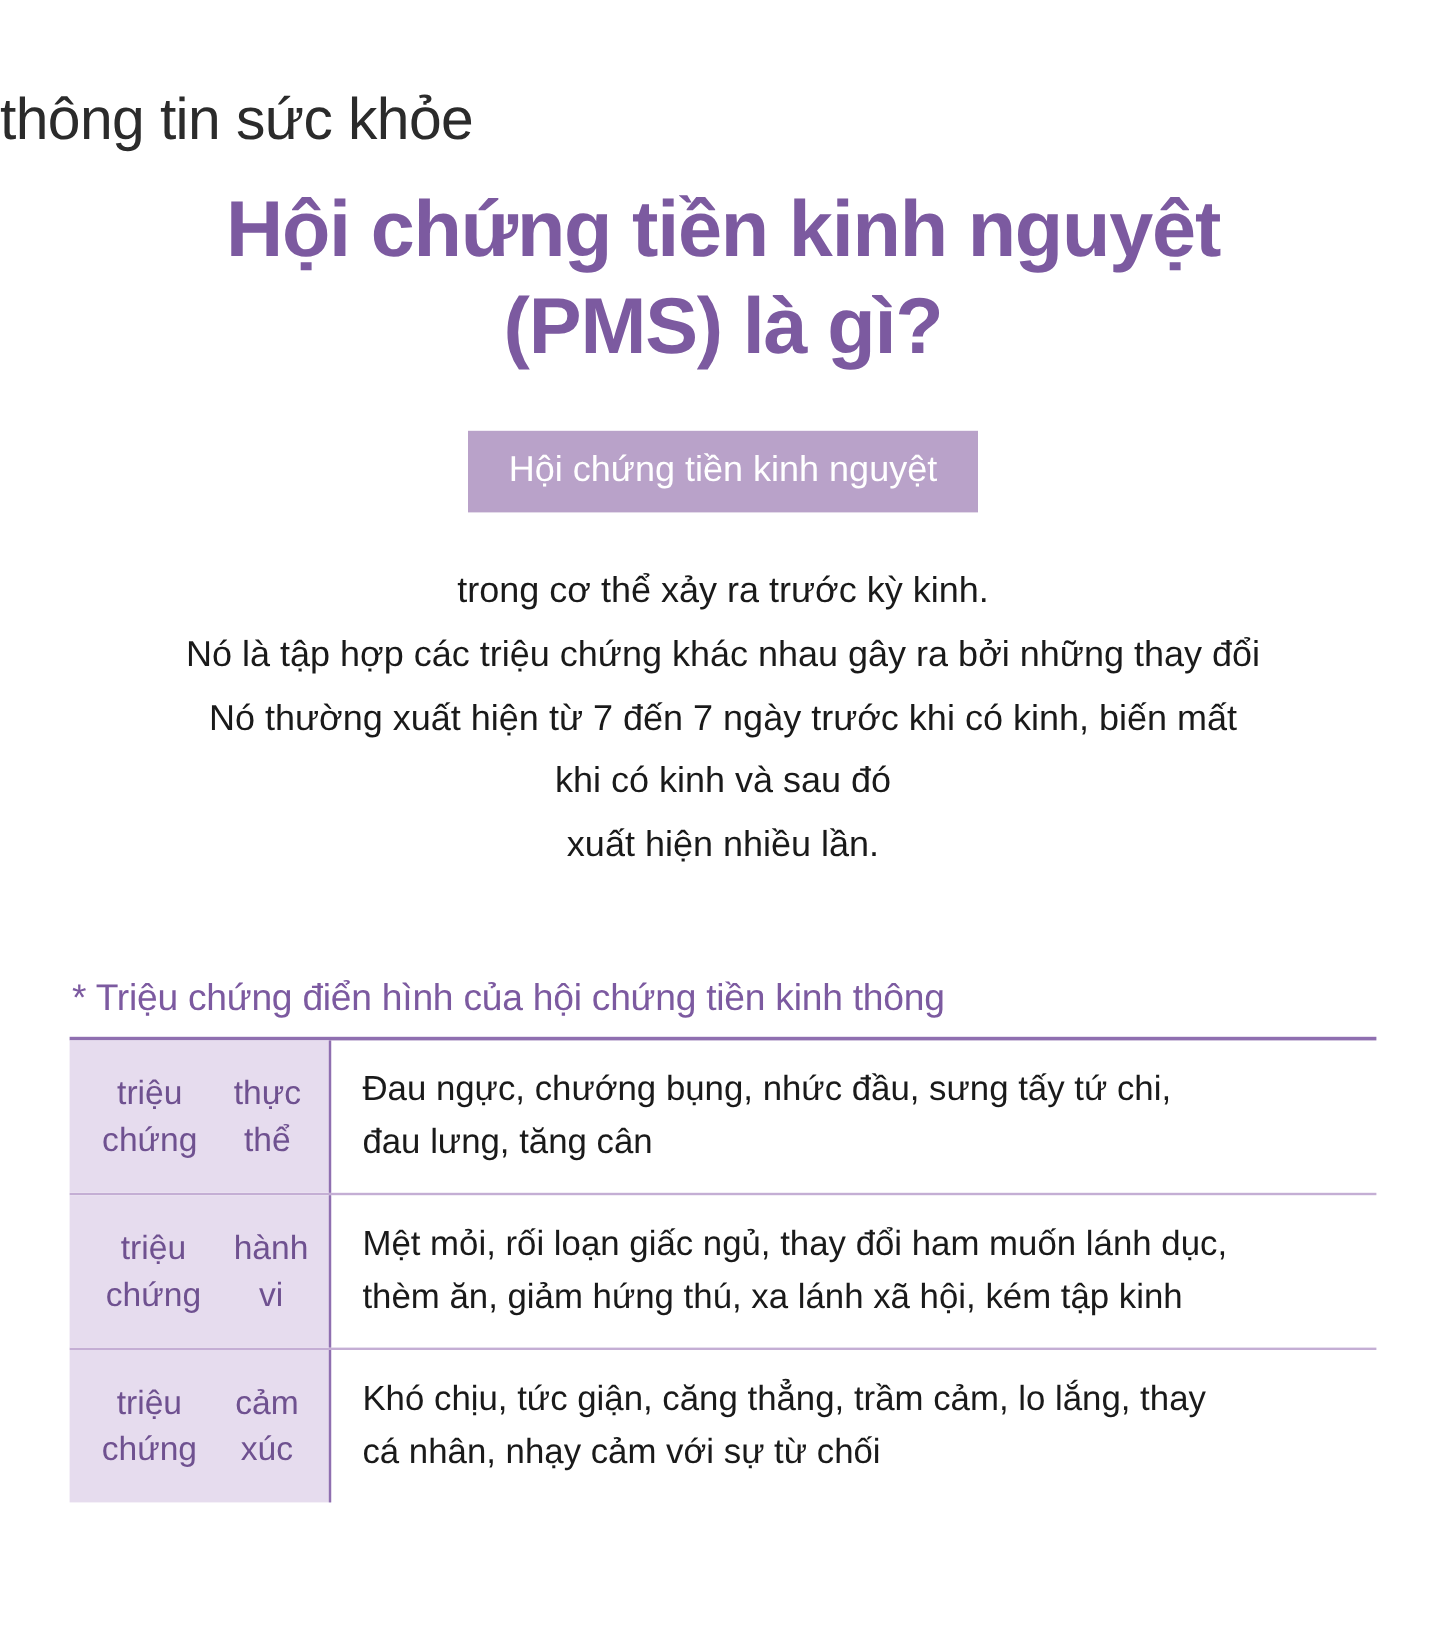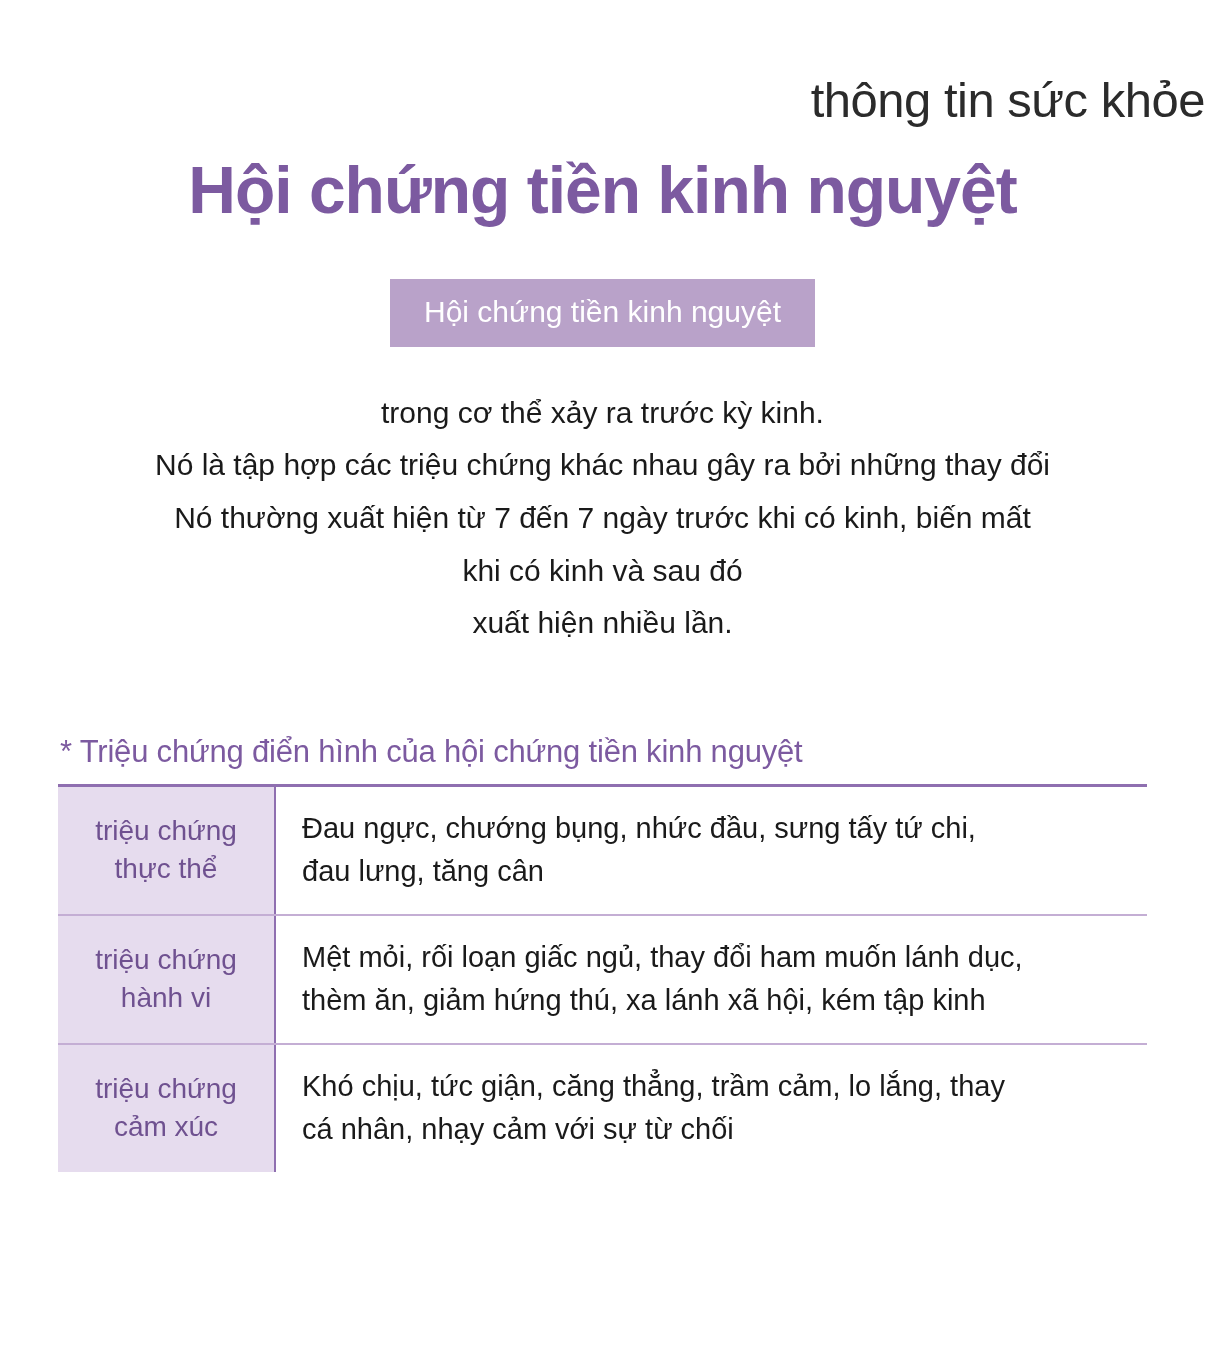--- a/index.html
+++ b/index.html
@@ -18,21 +18,21 @@
   .page {
     width: 1205px;
     min-height: 1359px;
     background: #ffffff;
     padding: 0;
     position: relative;
   }
 
   
   .eyebrow {
-    text-align: right;
+    text-align: left;
     font-size: 49px;
     line-height: 1.15;
     color: #2b2b2b;
     font-weight: 400;
     padding-top: 72px;
     letter-spacing: -0.5px;
   }
   .main-title {
     text-align: center;
     font-size: 66px;
@@ -97,21 +97,20 @@
   }
   .table .row:last-child { border-bottom: none; }
   .cell-label {
     width: 218px;
     min-width: 218px;
     background: #e6dcee;
     color: #6f5190;
     font-size: 28px;
     line-height: 1.38;
     display: flex;
-    flex-direction: column;
     align-items: center;
     justify-content: center;
     text-align: center;
     padding: 20px 10px;
     border-right: 2px solid #8f6fb0;
   }
   .cell-value {
     flex: 1;
     padding: 20px 22px 20px 26px;
     font-size: 29px;
@@ -125,35 +124,36 @@
 </style>
 </head>
 <body>
 
 <div class="page">
 
   <div class="eyebrow">thông tin sức khỏe</div>
 
   <h1 class="main-title">
     <span>Hội chứng tiền kinh nguyệt</span><br>
+    <span>(PMS) là gì?</span>
   </h1>
 
   <div class="badge-wrap">
     <div class="badge">Hội chứng tiền kinh nguyệt</div>
   </div>
 
   <div class="intro">
     <p>trong cơ thể xảy ra trước kỳ kinh.</p>
     <p>Nó là tập hợp các triệu chứng khác nhau gây ra bởi những thay đổi</p>
     <p>Nó thường xuất hiện từ 7 đến 7 ngày trước khi có kinh, biến mất</p>
     <p>khi có kinh và sau đó</p>
     <p>xuất hiện nhiều lần.</p>
   </div>
 
-  <div class="section-heading">* Triệu chứng điển hình của hội chứng tiền kinh nguyệt</div>
+  <div class="section-heading">* Triệu chứng điển hình của hội chứng tiền kinh thông</div>
 
   <div class="table">
 
     <div class="row">
       <div class="cell-label">
         <span>triệu chứng</span>
         <span>thực thể</span>
       </div>
       <div class="cell-value">
         <span>Đau ngực, chướng bụng, nhức đầu, sưng tấy tứ chi,</span>

